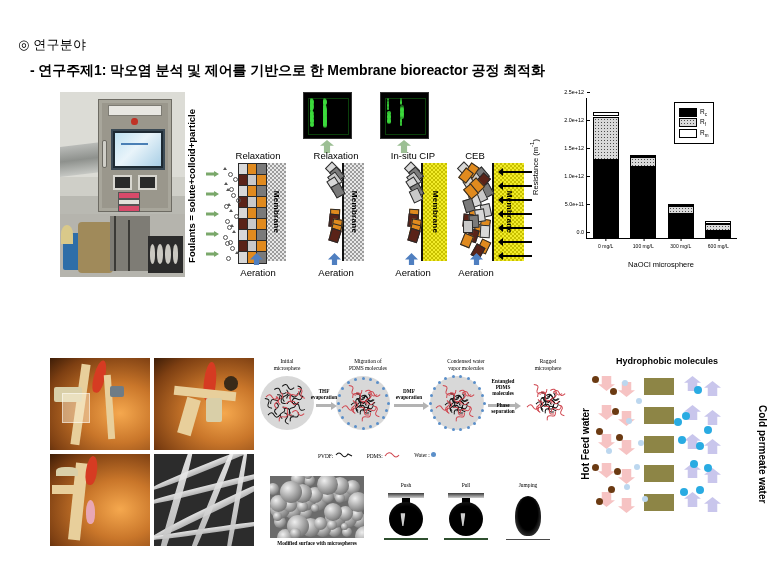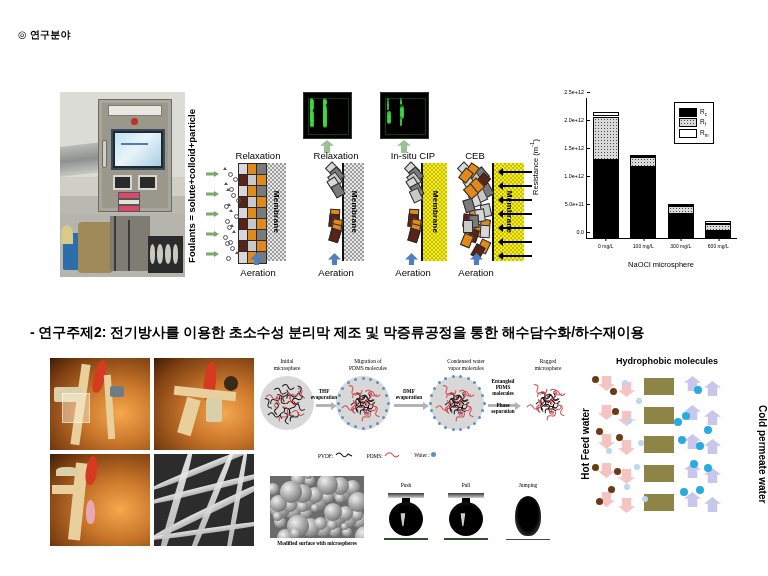--- a/index.html
+++ b/index.html
@@ -1,20 +1,20 @@
 <!DOCTYPE html>
 <html><head>
 <meta charset="utf-8">
 <style>
   html,body{margin:0;padding:0;background:#ffffff;}
   body{width:768px;height:576px;overflow:hidden;font-family:"Liberation Sans","DejaVu Sans",sans-serif;color:#000;}
   .page{position:relative;width:768px;height:576px;background:#fff;}
 
   
-  .bullet-head{position:absolute;left:18px;top:28px;font-size:10px;font-weight:bold;letter-spacing:.2px;}
+  .bullet-head{position:absolute;left:18px;top:36px;font-size:13px;font-weight:normal;letter-spacing:.2px;}
   .topic-head{position:absolute;font-size:14px;font-weight:bold;letter-spacing:-.1px;white-space:nowrap;}
   #topic1{left:30px;top:62px;}
   #topic2{left:30px;top:324px;}
 
   
   .vert{writing-mode:vertical-rl;text-orientation:mixed;}
   .vert-up{writing-mode:vertical-rl;transform:rotate(180deg);}
 
   
   #sec1{position:absolute;left:0;top:88px;width:768px;height:205px;}
@@ -184,21 +184,21 @@
 </style>
 </head>
 <body>
 
 <div class="page">
 
   <div class="bullet-head">
     <span>◎</span>
     <span>연구분야</span>
   </div>
-  <div class="topic-head" id="topic2">- 연구주제2: 전기방사를 이용한 초소수성 분리막 제조 및 막증류공정을 통한 해수담수화/하수재이용</div>
+  <div class="topic-head" id="topic1">- 연구주제1: 막오염 분석 및 제어를 기반으로 한 Membrane bioreactor 공정 최적화</div>
 
   <div id="sec1">
 
     <div id="mbr-photo">
       <div class="wallpipe"></div>
       <div class="cabinet"></div>
       <div class="cab-title"></div>
       <div class="cab-red"></div>
       <div class="hmi">
           <div class="hmi-in"></div>

